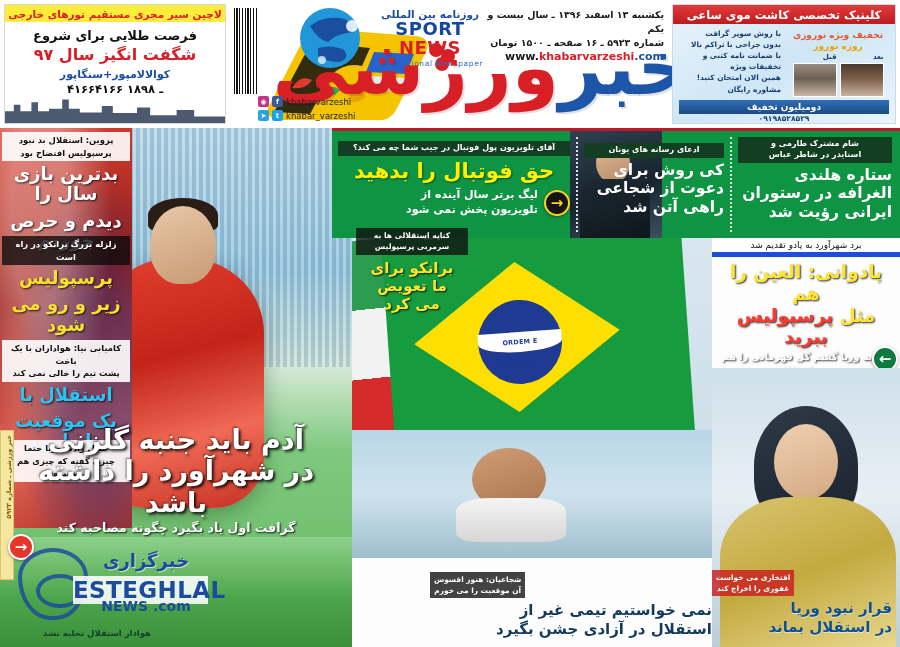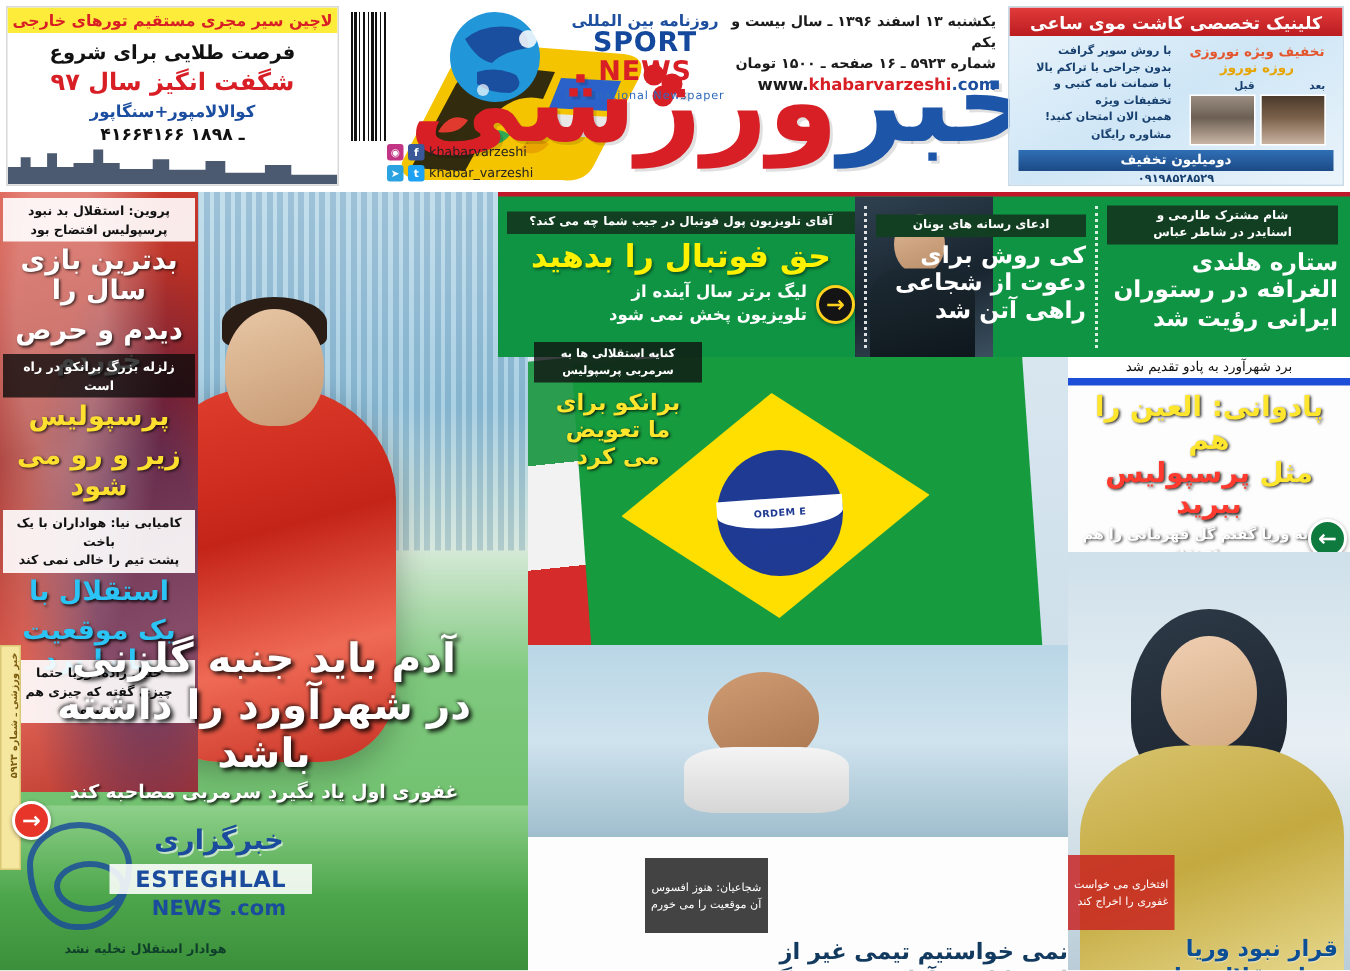--- a/index.html
+++ b/index.html
@@ -255,21 +255,21 @@
     border: 4px solid #1a4b9c;
   }
   #wm-fa {
     position: absolute; right: 0; top: 2px; width: 124px; text-align: center;
     color: #1a4b9c; font-size: 18px; font-weight: bold;
     text-shadow: 1px 1px 0 rgba(255,255,255,.6);
   }
   #wm-en {
     position: absolute; right: 0; top: 28px; width: 135px; text-align: center;
     background: rgba(255,255,255,.88); color: #1a4b9c;
-    font-size: 15px; font-weight: bold; letter-spacing: .4px; direction: ltr;
+    font-size: 23px; font-weight: bold; letter-spacing: .4px; direction: ltr;
     padding: 1px 0;
   }
   #wm-news {
     position: absolute; right: 0; top: 50px; width: 124px; text-align: center;
     color: #1a4b9c; font-size: 14px; font-weight: bold; direction: ltr;
   }
   #wm-caption {
     position: absolute; left: 22px; top: 628px; width: 150px; text-align: center;
     color: #0f3f2a; font-size: 8.5px; font-weight: bold;
   }
@@ -404,22 +404,22 @@
   }
   #rp-coat {
     position: absolute; left: 8px; bottom: 0; width: 176px; height: 150px;
     background: linear-gradient(160deg,#d9c46f 0%, #c3a93f 50%, #e7d88d 100%);
     border-radius: 40% 40% 0 0;
   }
 
   
   .bot-kicker {
     background: rgba(20,20,20,.8); color: #fff;
-    font-size: 7.4px; font-weight: normal; line-height: 1.5;
-    padding: 14px 4px; text-align: right; display: block;
+    font-size: 7.4px; font-weight: bold; line-height: 1.5;
+    padding: 2px 4px; text-align: center; display: block;
   }
   .bot-title-blue {
     color: #0d4f94; font-size: 15px; font-weight: bold; line-height: 1.22;
     text-shadow: 0 1px 1px rgba(255,255,255,.6);
   }
   .bot-title-dark {
     color: #12395e; font-size: 15px; font-weight: bold; line-height: 1.22;
   }
 
   
@@ -589,21 +589,21 @@
     <span>خبر ورزشی ـ شماره ۵۹۲۳</span>
   </div>
   <div class="abs" id="side-strip-right">
     <span>خبر ورزشی</span>
   </div>
 
   <div class="abs" id="main-headline">
     <div>آدم باید جنبه گلزنی</div>
     <div>در شهرآورد را داشته باشد</div>
   </div>
-  <div class="abs" id="main-sub">غفوری اول یاد بگیرد سرمربی مصاحبه کند</div>
+  <div class="abs" id="main-sub">گرافت اول یاد بگیرد چگونه مصاحبه کند</div>
   <div class="abs round-arrow" style="left:8px; top:534px;">→</div>
 
   <div class="abs" id="watermark">
     <div id="wm-shield"></div>
     <div id="wm-fa">خبرگزاری</div>
     <div id="wm-en">ESTEGHLAL</div>
     <div id="wm-news">NEWS .com</div>
   </div>
   <div class="abs" id="wm-caption">هوادار استقلال تخلیه نشد</div>
 

